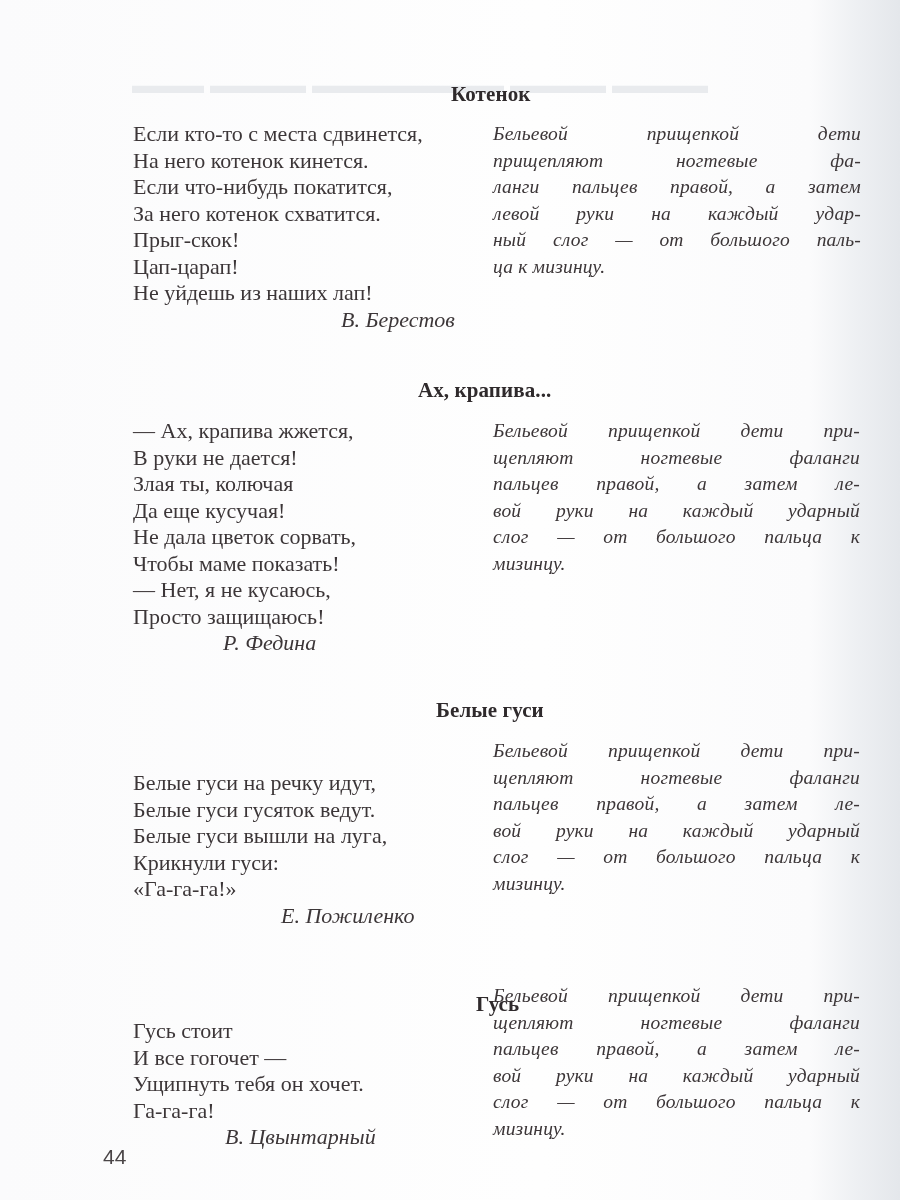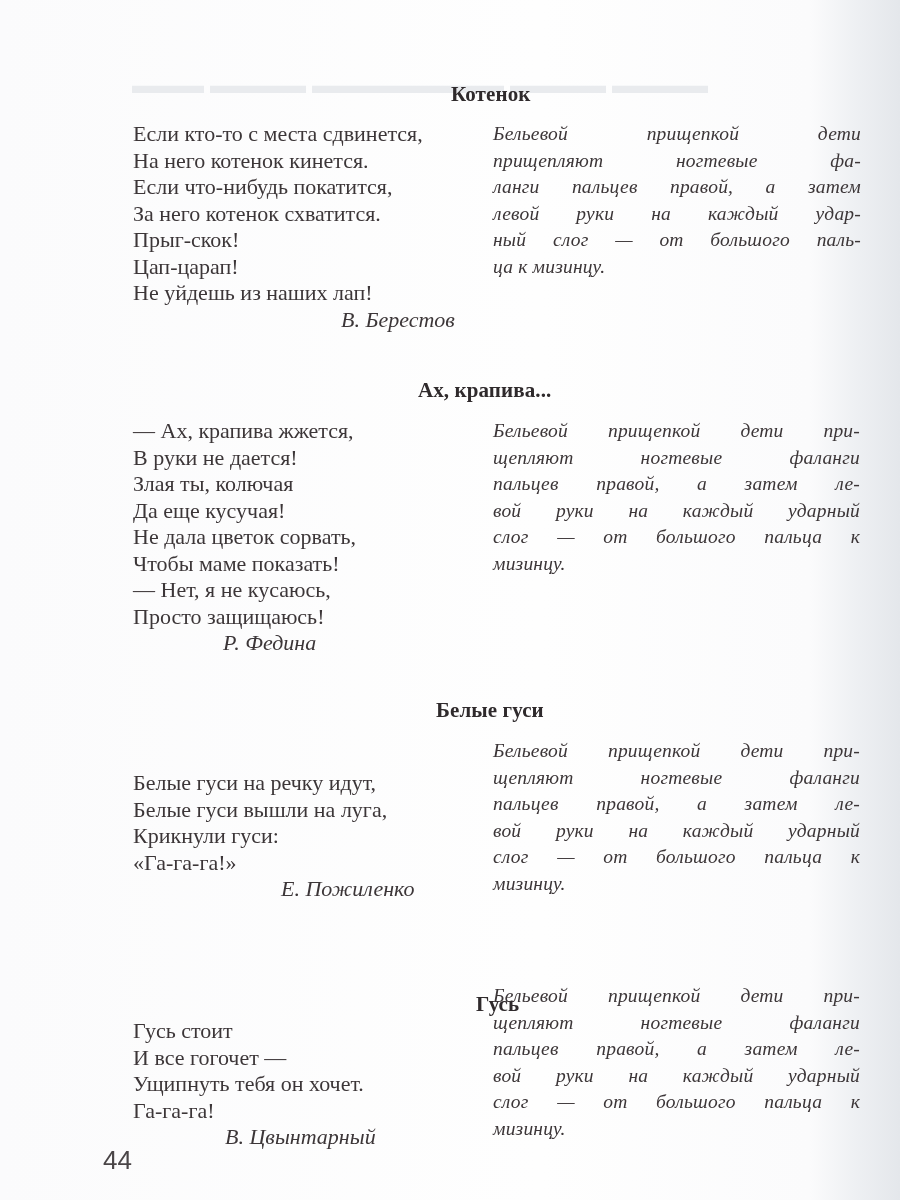--- a/index.html
+++ b/index.html
@@ -69,21 +69,21 @@
       white-space: nowrap;
     }
     .instr .iline.last {
       text-align-last: left;
     }
     .pagenum {
       position: absolute;
       left: 103px;
       top: 1145px;
       font-family: "Liberation Sans", sans-serif;
-      font-size: 26px;
+      font-size: 21px;
       color: #4a4547;
     }
   </style>
 </head>
 <body>
 
 <div class="page">
 
   <div class="ghost" style="left:132px; top:72px;">▬▬▬ ▬▬▬▬ ▬▬▬▬▬▬▬▬ ▬▬▬▬ ▬▬▬▬</div>
 
@@ -129,20 +129,21 @@
     <span class="iline">пальцев правой, а затем ле-</span>
     <span class="iline">вой руки на каждый ударный</span>
     <span class="iline">слог — от большого пальца к</span>
     <span class="iline last">мизинцу.</span>
   </div>
 
   <div class="title" style="left:436px; top:698px;">Белые гуси</div>
 
   <div class="poem" style="top:770px;">
     <span class="line">Белые гуси на речку идут,</span>
+    <span class="line">Белые гуси гусяток ведут.</span>
     <span class="line">Белые гуси вышли на луга,</span>
     <span class="line">Крикнули гуси:</span>
     <span class="line">«Га-га-га!»</span>
     <span class="author" style="padding-left:148px;">Е. Пожиленко</span>
   </div>
 
   <div class="instr" style="top:738px;">
     <span class="iline">Бельевой прищепкой дети при-</span>
     <span class="iline">щепляют ногтевые фаланги</span>
     <span class="iline">пальцев правой, а затем ле-</span>

